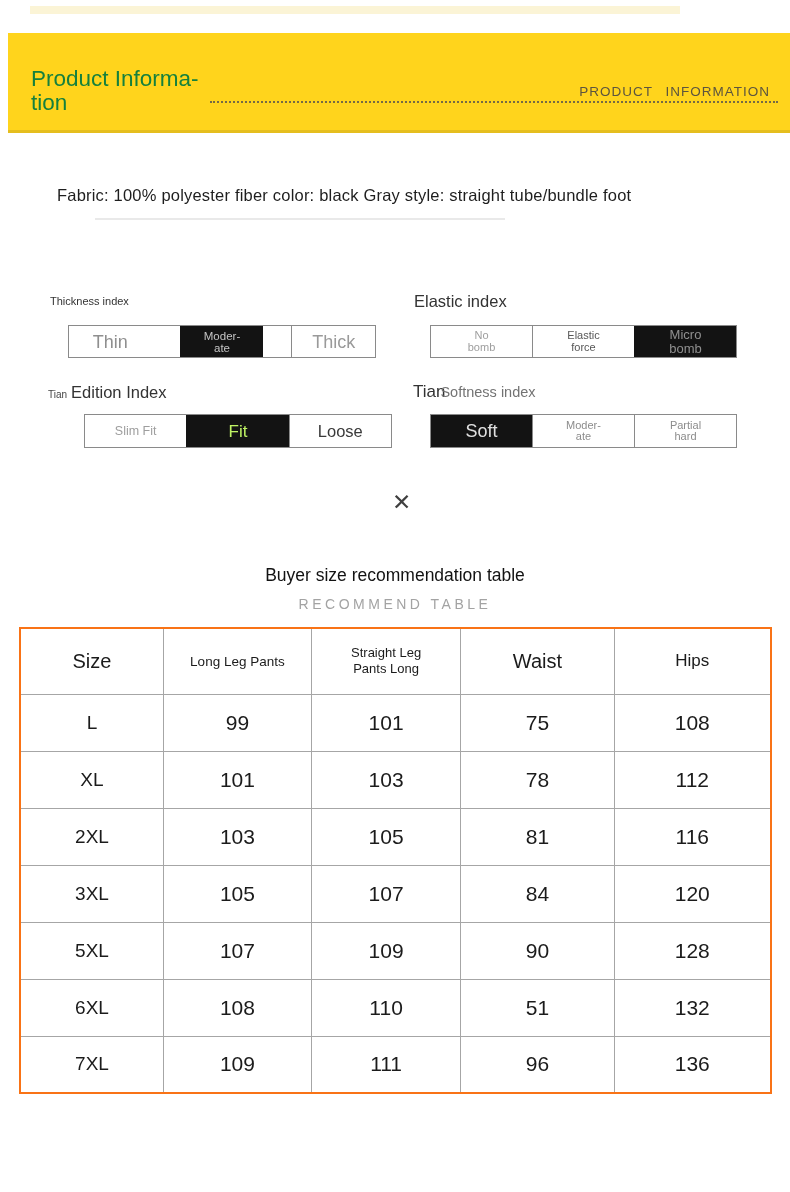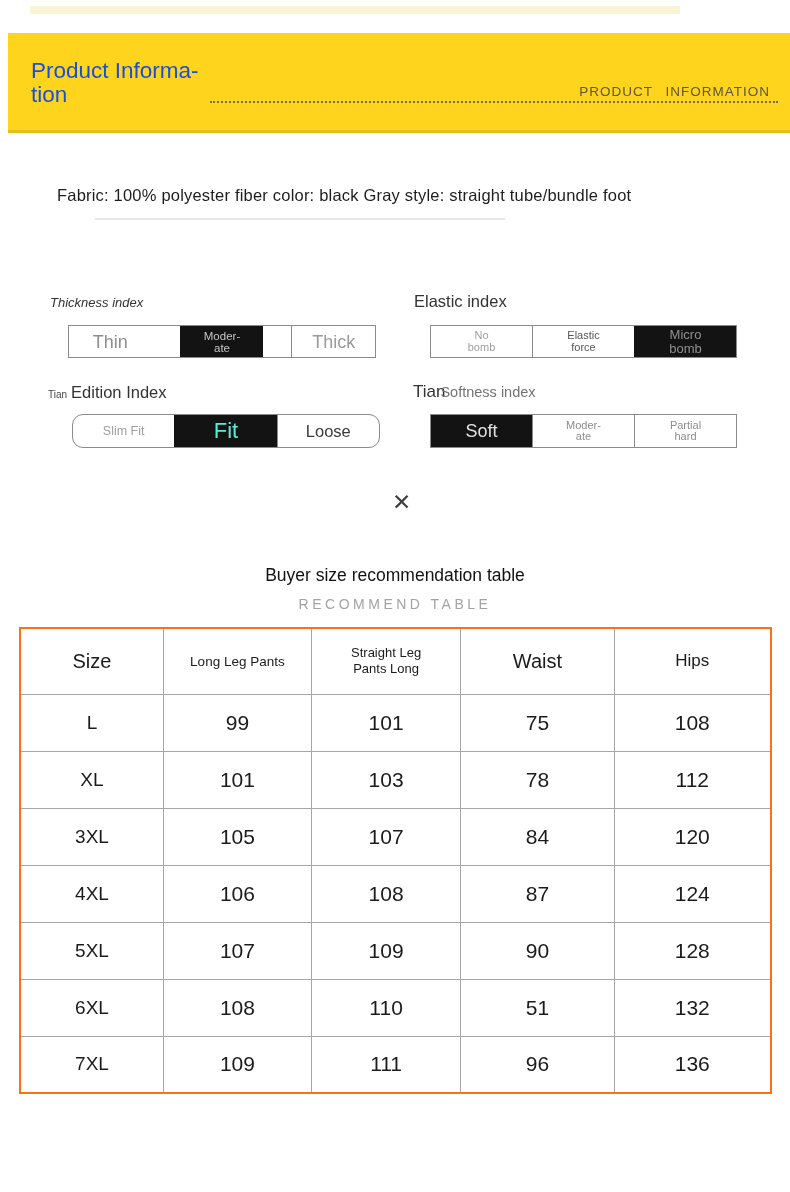--- a/index.html
+++ b/index.html
@@ -4,61 +4,61 @@
 <style>
   * { margin:0; padding:0; box-sizing:border-box; }
   body { background:#ffffff; font-family:"Liberation Sans", sans-serif; }
   .page { position:relative; width:790px; height:1192px; background:#ffffff; overflow:hidden; }
 
   
   .top-strip { position:absolute; left:30px; top:6px; width:650px; height:8px; background:#fbf4d6; }
 
   
   .banner { position:absolute; left:8px; right:0; top:33px; height:100px; background:#FFD41C; border-bottom:3px solid #E5BE1E; }
-  .banner-title { position:absolute; left:23px; top:26px; width:210px; font-size:22.5px; line-height:1.05; color:#1d4ed8; }
+  .banner-title { position:absolute; left:23px; top:34px; width:210px; font-size:22.5px; line-height:1.05; color:#15803d; }
   .banner-sub { position:absolute; right:20px; bottom:31px; font-size:13.5px; letter-spacing:1px; word-spacing:8px; color:#5c553f; }
   .banner-dash { position:absolute; left:202px; right:12px; bottom:27px; border-bottom:2px dotted #756a45; height:0; }
 
   
   .fabric { position:absolute; left:57px; top:186px; font-size:16.5px; color:#1e1e1e; letter-spacing:0.2px; }
   .fabric-underline { position:absolute; left:95px; top:218px; width:410px; height:2px; background:#e9e9e9; }
 
   
   .sel-label { position:absolute; color:#333333; white-space:nowrap; }
-  .lbl-thickness { left:50px; top:295px; font-size:13px;font-style:italic; }
+  .lbl-thickness { left:50px; top:295px; font-size:11px; }
   .lbl-elastic { left:414px; top:292px; font-size:16.5px; }
   .lbl-edition { left:48px; top:383px; }
   .lbl-edition .prefix { font-size:10px; color:#444444; margin-right:4px; }
   .lbl-edition .main { font-size:16.5px; color:#333333; }
   .lbl-softness { left:413px; top:382px; }
   .lbl-softness .prefix { font-size:17px; color:#333333; }
   .lbl-softness .main { font-size:14.5px; color:#737373; margin-left:-5px; }
 
   
   .selbox { position:absolute; height:33px; border:1px solid #8a8a8a; display:flex; background:#ffffff; }
   .opt { flex:1; display:flex; flex-direction:column; align-items:center; justify-content:center; border-left:1px solid #8a8a8a; line-height:1.0; }
   .opt:first-child { border-left:none; }
   .opt.sel { background:#131313; border-left-color:#131313; }
   .opt.sel + .opt { border-left-color:#8a8a8a; }
   .t18a { font-size:18px; color:#8f8f8f; }
   .t18b { font-size:18px; color:#9a9a9a; }
-  .t17w { font-size:22px; color:#5eead4;text-align:right; }
+  .t17w { font-size:17px; color:#bef264;text-align:right; }
   .t18w { font-size:18px; color:#e0e0e0; }
   .t16d { font-size:16.5px; color:#3a3a3a; }
   .t12g { font-size:12.5px; color:#9e9e9e; }
   .two { font-size:11px; line-height:11.5px; }
   .two.g1 { color:#9e9e9e; }
   .two.g2 { color:#575757; }
   .two.g3 { color:#8c8c8c; }
   .two.selgray { color:#c4c4c4; font-size:11.5px; line-height:12px; }
   .two.selmicro { color:#8f8f8f; font-size:13px; line-height:13.5px; }
 
   .box-thickness { left:68px; top:325px; width:308px;gap:28px; }
   .box-elastic   { left:430px; top:325px; width:307px; }
-  .box-edition   { left:72px; top:414px; width:308px; height:34px;border-radius:11px; }
+  .box-edition   { left:84px; top:414px; width:308px; height:34px; }
   .box-softness  { left:430px; top:414px; width:307px; height:34px; }
 
   
   .close-x { position:absolute; left:392px; top:489px; font-size:23px; color:#3f3f3f; cursor:pointer; }
 
   
   .tbl-title { position:absolute; left:0; top:565px; width:100%; text-align:center; font-size:17.5px; color:#121212; }
   .tbl-sub { position:absolute; left:0; top:596px; width:100%; text-align:center; font-size:14px; letter-spacing:3.5px; color:#a3a3a3; }
 
   
@@ -185,34 +185,34 @@
         <td>108</td>
       </tr>
       <tr>
         <td class="c0">XL</td>
         <td>101</td>
         <td>103</td>
         <td>78</td>
         <td>112</td>
       </tr>
       <tr>
+        <td class="c0">2XL</td>
+        <td>103</td>
+        <td>105</td>
+        <td>81</td>
+        <td>116</td>
+      </tr>
+      <tr>
         <td class="c0">3XL</td>
         <td>105</td>
         <td>107</td>
         <td>84</td>
         <td>120</td>
       </tr>
       <tr>
-        <td class="c0">4XL</td>
-        <td>106</td>
-        <td>108</td>
-        <td>87</td>
-        <td>124</td>
-      </tr>
-      <tr>
         <td class="c0">5XL</td>
         <td>107</td>
         <td>109</td>
         <td>90</td>
         <td>128</td>
       </tr>
       <tr>
         <td class="c0">6XL</td>
         <td>108</td>
         <td>110</td>

